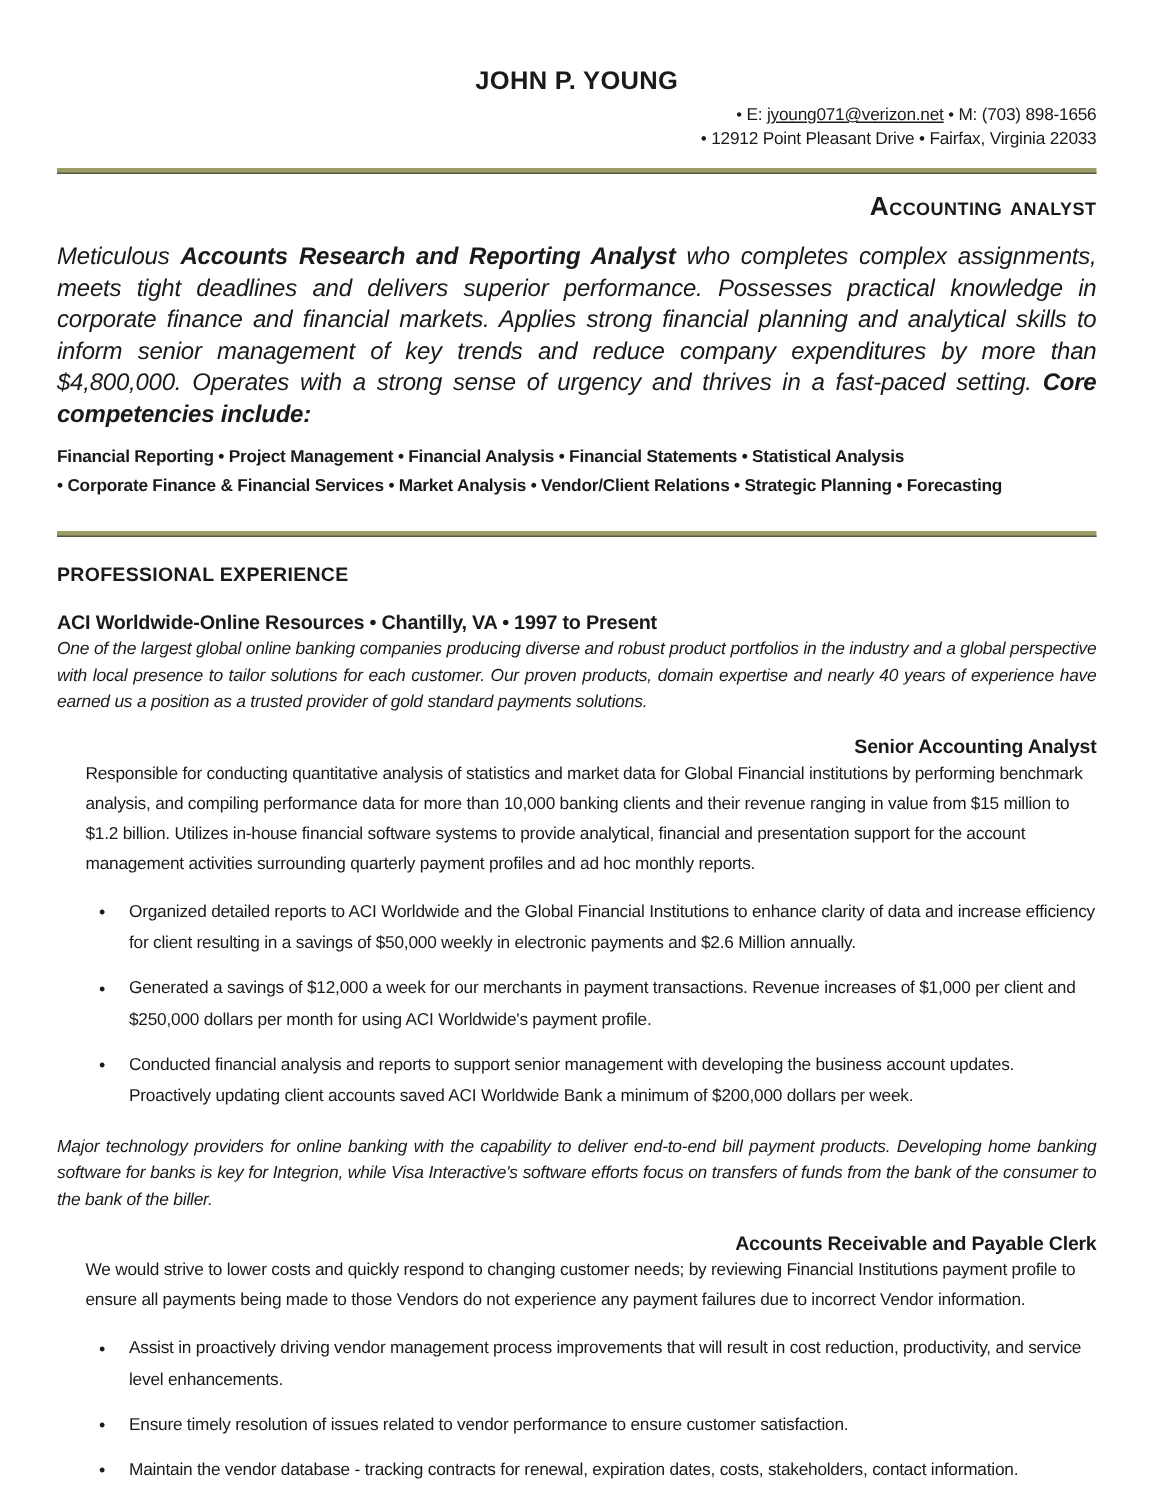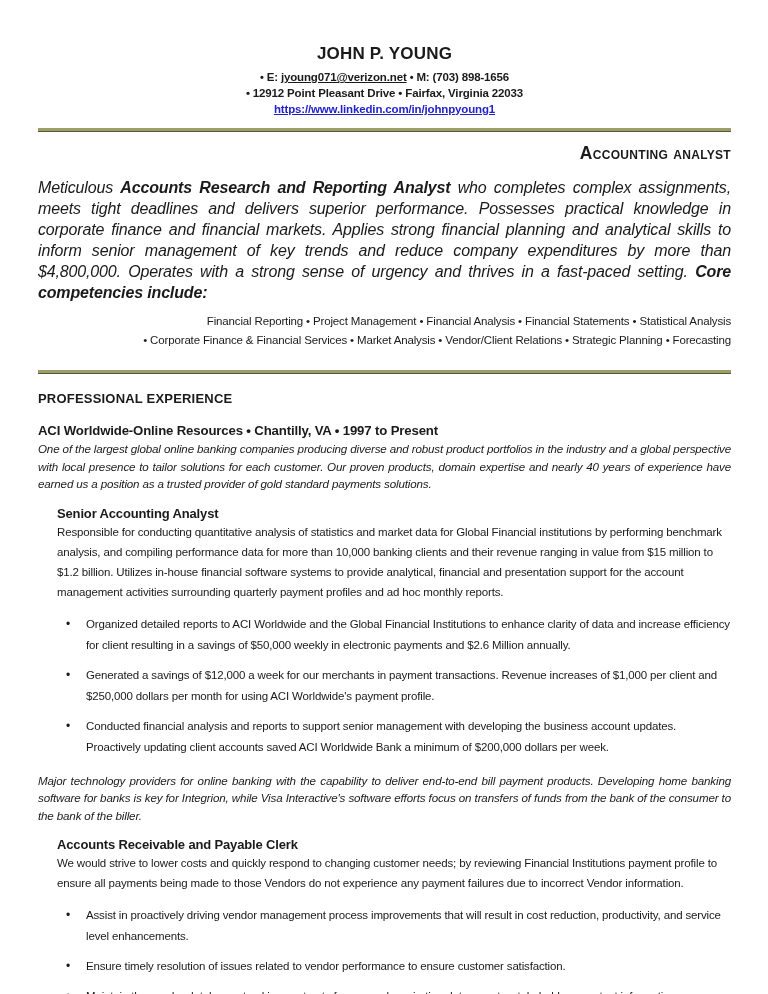--- a/index.html
+++ b/index.html
@@ -23,24 +23,23 @@
   }
   .b { font-weight: bold; }
   .name {
     font-size: 17px;
     font-weight: bold;
     text-align: center;
     letter-spacing: 0.2px;
     margin-bottom: 5px;
   }
   .contact-line {
-    text-align: center;
+    text-align: right;
     font-size: 11.5px;
     line-height: 16px;
-    font-weight: bold;
   }
   .contact-line .dot { font-size: 11px; }
   a.email-link {
     color: var(--text);
     text-decoration: underline;
   }
   a.linkedin-link {
     color: var(--link-blue);
     text-decoration: underline;
   }
@@ -64,21 +63,22 @@
     margin-top: 13px;
     font-size: 16px;
     line-height: 21px;
     text-align: justify;
     font-style: italic;
   }
   .competencies {
     margin-top: 9px;
     font-size: 11.5px;
     line-height: 19px;
-    text-align: right;
+    text-align: left;
+    font-weight: bold;
   }
   .section-heading {
     font-weight: bold;
     font-size: 13px;
     text-align: left;
     margin-top: 17px;
     letter-spacing: 0.2px;
   }
   .job { margin-top: 17px; }
   .job-2 { margin-top: 14px; }
@@ -90,20 +90,21 @@
     font-style: italic;
     font-size: 11.6px;
     line-height: 17.5px;
     text-align: justify;
     margin-top: 2px;
   }
   .role-block { margin-left: 19px; margin-top: 13px; }
   .role-title {
     font-weight: bold;
     font-size: 13px;
+    text-align: right;
   }
   .role-desc {
     font-size: 11.5px;
     line-height: 20px;
     margin-top: 1px;
   }
   ul.achievements {
     list-style: none;
     margin: 12px 0 0 28px;
   }
@@ -131,23 +132,20 @@
     <span class="dot">•</span>
     <span>E:</span>
     <a class="email-link" href="#">jyoung071@verizon.net</a>
     <span class="dot">•</span>
     <span>M:</span>
     <span>(703) 898-1656</span>
   </div>
 
   <div class="contact-line">• 12912 Point Pleasant Drive • Fairfax, Virginia  22033</div>
 
-  <div class="contact-line">
-    <a class="linkedin-link" href="#">https://www.linkedin.com/in/johnpyoung1</a>
-  </div>
 
   <div class="divider divider-1"></div>
 
   <div class="doc-title">Accounting analyst</div>
 
   <p class="summary"><span>Meticulous</span> <span class="b">Accounts Research and Reporting Analyst</span> <span>who completes complex assignments, meets tight deadlines and delivers superior performance.  Possesses practical knowledge in corporate finance and financial markets. Applies strong financial planning and analytical skills to inform senior management of key trends and reduce company expenditures by more than $4,800,000.  Operates with a strong sense of urgency and thrives in a fast-paced setting.</span>  <span class="b">Core competencies include:</span></p>
 
   <div class="competencies">
     <div>Financial Reporting • Project Management • Financial Analysis • Financial Statements • Statistical Analysis</div>
     <div>• Corporate Finance &amp; Financial Services • Market Analysis • Vendor/Client Relations • Strategic Planning • Forecasting</div>

